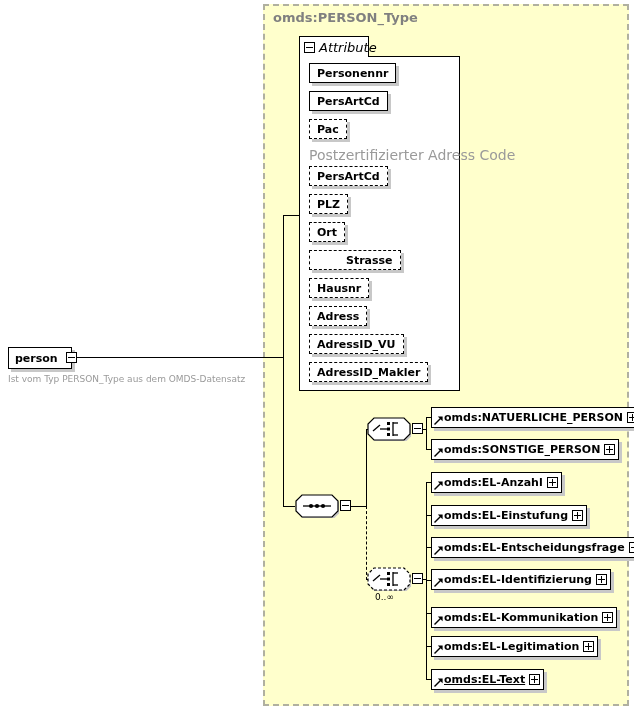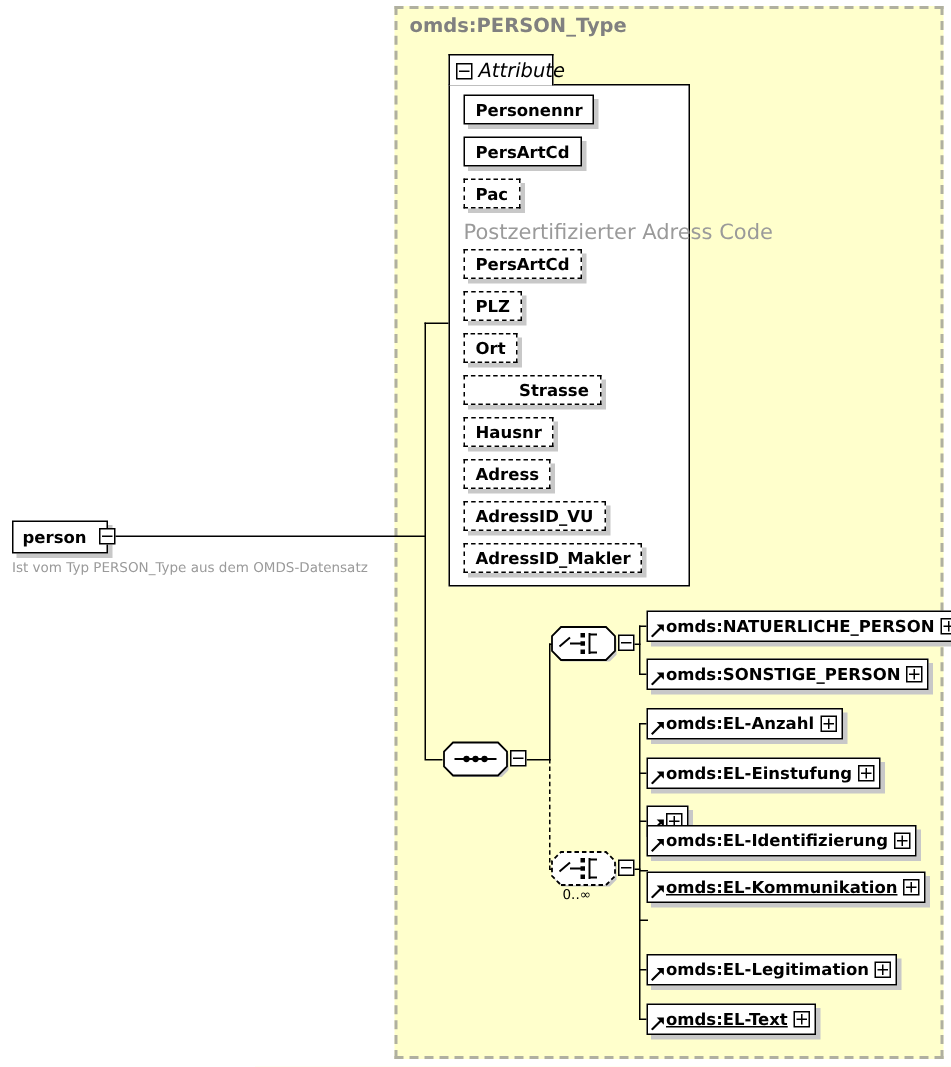--- a/index.html
+++ b/index.html
@@ -400,31 +400,32 @@
     <polygon points="8.6,0.4 8.6,5.2 3.8,0.4" fill="#000000"></polygon>
   </svg>
   <span class="el-label">omds:EL-Einstufung</span>
   <span class="pm-box plus"></span>
 </div>
 <div class="el-box" style="left:431px; top:537px;">
   <svg class="ref-arrow" viewBox="0 0 9 9">
     <line x1="0.5" y1="8.5" x2="7" y2="2" stroke="#000000" stroke-width="1.4"></line>
     <polygon points="8.6,0.4 8.6,5.2 3.8,0.4" fill="#000000"></polygon>
   </svg>
-  <span class="pm-box plus"></span>
-</div>
-<div class="el-box" style="left:431px; top:550px;">
+  <span class="el-label">omds:EL-Entscheidungsfrage</span>
+  <span class="pm-box plus"></span>
+</div>
+<div class="el-box" style="left:431px; top:569px;">
   <svg class="ref-arrow" viewBox="0 0 9 9">
     <line x1="0.5" y1="8.5" x2="7" y2="2" stroke="#000000" stroke-width="1.4"></line>
     <polygon points="8.6,0.4 8.6,5.2 3.8,0.4" fill="#000000"></polygon>
   </svg>
   <span class="el-label">omds:EL-Identifizierung</span>
   <span class="pm-box plus"></span>
 </div>
-<div class="el-box" style="left:431px; top:581px;text-decoration:underline;">
+<div class="el-box" style="left:431px; top:607px;">
   <svg class="ref-arrow" viewBox="0 0 9 9">
     <line x1="0.5" y1="8.5" x2="7" y2="2" stroke="#000000" stroke-width="1.4"></line>
     <polygon points="8.6,0.4 8.6,5.2 3.8,0.4" fill="#000000"></polygon>
   </svg>
   <span class="el-label">omds:EL-Kommunikation</span>
   <span class="pm-box plus"></span>
 </div>
 <div class="el-box" style="left:431px; top:636px;align-items:center;">
   <svg class="ref-arrow" viewBox="0 0 9 9">
     <line x1="0.5" y1="8.5" x2="7" y2="2" stroke="#000000" stroke-width="1.4"></line>

